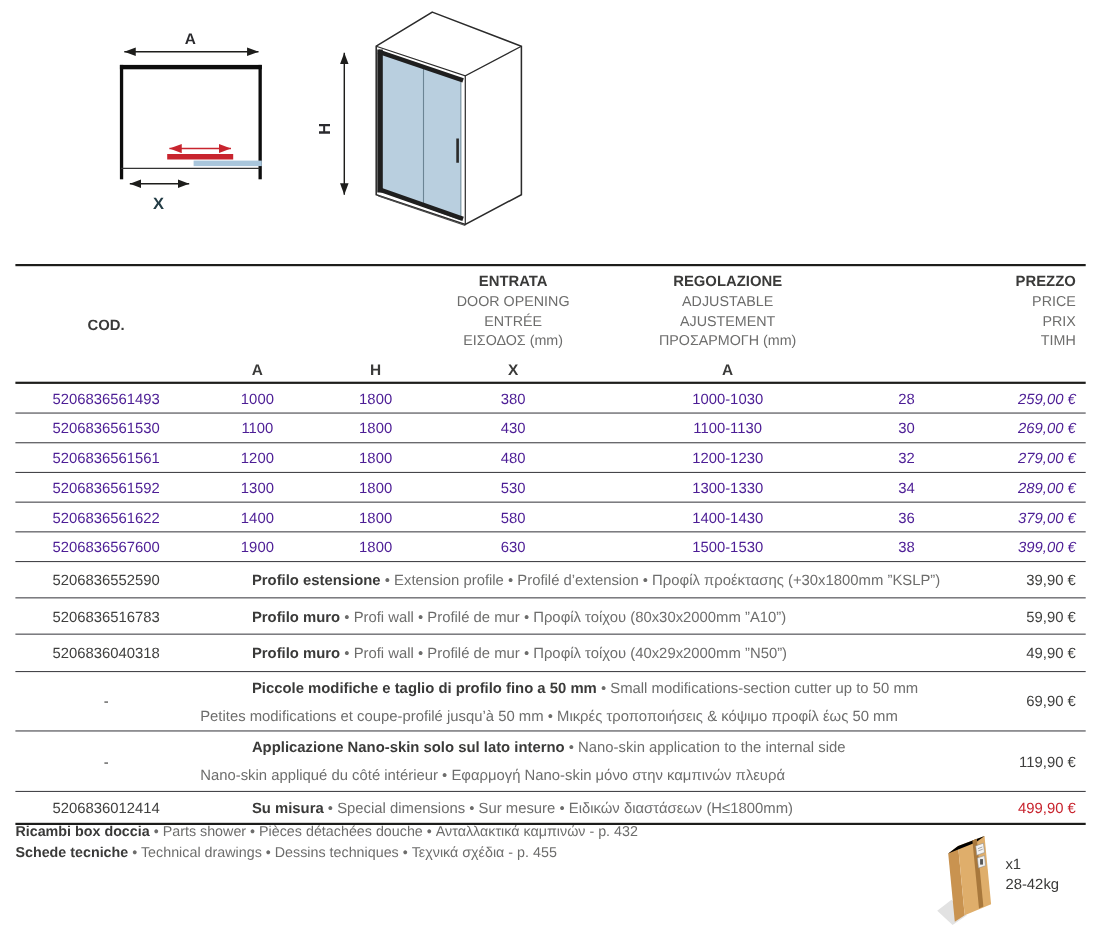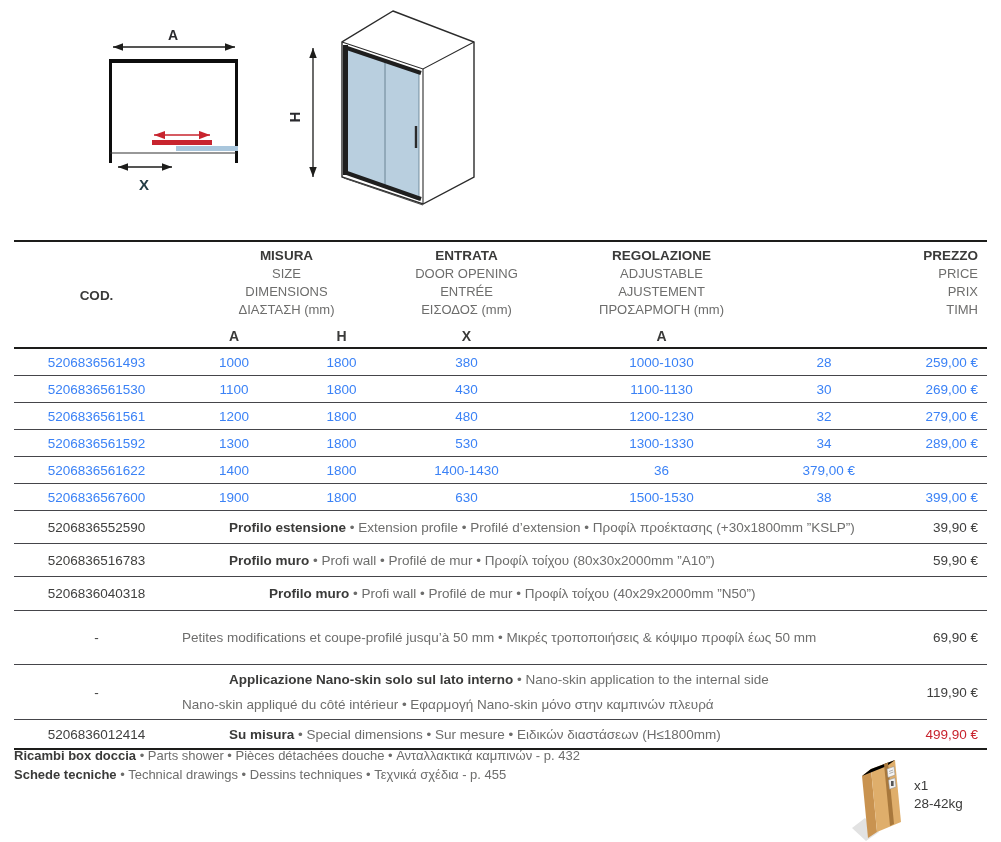--- a/index.html
+++ b/index.html
@@ -31,34 +31,34 @@
   .g-entrata{grid-column:4;grid-row:1;}
   .g-regolazione{grid-column:5;grid-row:1;}
   .g-peso{grid-column:6;grid-row:1;}
   .g-prezzo{grid-column:7;grid-row:1;text-align:right;padding-right:9px;box-sizing:border-box;}
   .hletter{grid-row:2;display:flex;align-items:center;justify-content:center;
            font-size:14px;font-weight:bold;}
   .hl-a1{grid-column:2;} .hl-h{grid-column:3;} .hl-x{grid-column:4;} .hl-a2{grid-column:5;}
 
   .trow{display:grid;grid-template-columns:165px 110px 105px 145px 245px 80px 123px;
         height:27px;box-sizing:border-box;border-bottom:1px solid var(--line-thin);
-        font-size:13.5px;color:#3b82f6;}
+        font-size:13.5px;color:#4c1d95;}
   .trow>div{display:flex;align-items:center;justify-content:center;}
-  .trow .c-price{justify-content:flex-end;padding-right:9px;}
+  .trow .c-price{justify-content:flex-end;padding-right:9px;font-style:italic;}
 
   .xrow{display:grid;grid-template-columns:165px 685px 123px;box-sizing:border-box;
         border-bottom:1px solid var(--line-thin);font-size:13.5px;color:#3f3f3e;}
   .xrow .c-cod{display:flex;align-items:center;justify-content:center;}
   .xrow .c-desc{display:flex;flex-direction:column;justify-content:center;padding-left:3px;}
   .xrow .c-price{display:flex;align-items:center;justify-content:flex-end;padding-right:9px;}
   .xrow .b{font-weight:bold;color:var(--text-dark);padding-left:47px;}
   .xrow .g{color:var(--text-gray);}
   .xrow .l2{color:var(--text-gray);}
   .c-desc .ln{line-height:25px;white-space:nowrap;}
-  .h33{height:33px;} .h34{height:34px;gap:40px;} .h54{height:54px;} .h55{height:55px;}
+  .h33{height:33px;} .h34{height:34px;} .h54{height:54px;} .h55{height:55px;}
   .h30{height:30px;border-bottom:2px solid var(--line-thick);}
   .price-red{color:var(--accent-red);}
 
   
   .footer-notes{position:absolute;left:14px;top:746px;font-size:13px;line-height:19px;}
   .footer-notes .b{font-weight:bold;color:var(--text-dark);}
   .footer-notes .g{color:var(--text-gray);}
   .pkg-labels{position:absolute;left:914px;top:777px;font-size:13.5px;line-height:18px;color:var(--text-dark);}
 </style>
 </head>
@@ -103,26 +103,20 @@
     <line x1="126" y1="121" x2="126" y2="143" stroke="#2b2b2b" stroke-width="2.4"></line>
 
     <line x1="23" y1="43" x2="23" y2="172" stroke="#1d1d1b" stroke-width="1.3" marker-start="url(#ab)" marker-end="url(#ab)"></line>
     <text x="10" y="112" text-anchor="middle" font-size="15" font-weight="bold" fill="#2a2a2e" transform="rotate(-90 10 112)">H</text>
   </svg>
 
   <div class="price-table">
 
     <div class="thead">
       <div class="hcod">COD.</div>
-      <div class="hgroup g-misura">
-        <div class="t">MISURA</div>
-        <div class="s">SIZE</div>
-        <div class="s">DIMENSIONS</div>
-        <div class="s">ΔΙΑΣΤΑΣΗ (mm)</div>
-      </div>
       <div class="hgroup g-entrata">
         <div class="t">ENTRATA</div>
         <div class="s">DOOR OPENING</div>
         <div class="s">ENTRÉE</div>
         <div class="s">ΕΙΣΟΔΟΣ (mm)</div>
       </div>
       <div class="hgroup g-regolazione">
         <div class="t">REGOLAZIONE</div>
         <div class="s">ADJUSTABLE</div>
         <div class="s">AJUSTEMENT</div>
@@ -173,20 +167,21 @@
       <div>1800</div>
       <div>530</div>
       <div>1300-1330</div>
       <div>34</div>
       <div class="c-price">289,00 €</div>
     </div>
     <div class="trow">
       <div>5206836561622</div>
       <div>1400</div>
       <div>1800</div>
+      <div>580</div>
       <div>1400-1430</div>
       <div>36</div>
       <div class="c-price">379,00 €</div>
     </div>
     <div class="trow">
       <div>5206836567600</div>
       <div>1900</div>
       <div>1800</div>
       <div>630</div>
       <div>1500-1530</div>
@@ -211,20 +206,21 @@
     <div class="xrow h34">
       <div class="c-cod">5206836040318</div>
       <div class="c-desc">
         <div class="ln"><span class="b">Profilo muro</span><span class="g"> • Profi wall • Profilé de mur • Προφίλ τοίχου (40x29x2000mm ”N50”)</span></div>
       </div>
       <div class="c-price">49,90 €</div>
     </div>
     <div class="xrow h54">
       <div class="c-cod">-</div>
       <div class="c-desc">
+        <div class="ln"><span class="b">Piccole modifiche e taglio di profilo fino a 50 mm</span><span class="g"> • Small modifications-section cutter up to 50 mm</span></div>
         <div class="ln l2">Petites modifications et coupe-profilé jusqu’à 50 mm • Μικρές τροποποιήσεις &amp; κόψιμο προφίλ έως 50 mm</div>
       </div>
       <div class="c-price">69,90 €</div>
     </div>
     <div class="xrow h55">
       <div class="c-cod">-</div>
       <div class="c-desc">
         <div class="ln"><span class="b">Applicazione Nano-skin solo sul lato interno</span><span class="g"> • Nano-skin application to the internal side</span></div>
         <div class="ln l2">Nano-skin appliqué du côté intérieur • Εφαρμογή Nano-skin μόνο στην καμπινών πλευρά</div>
       </div>

